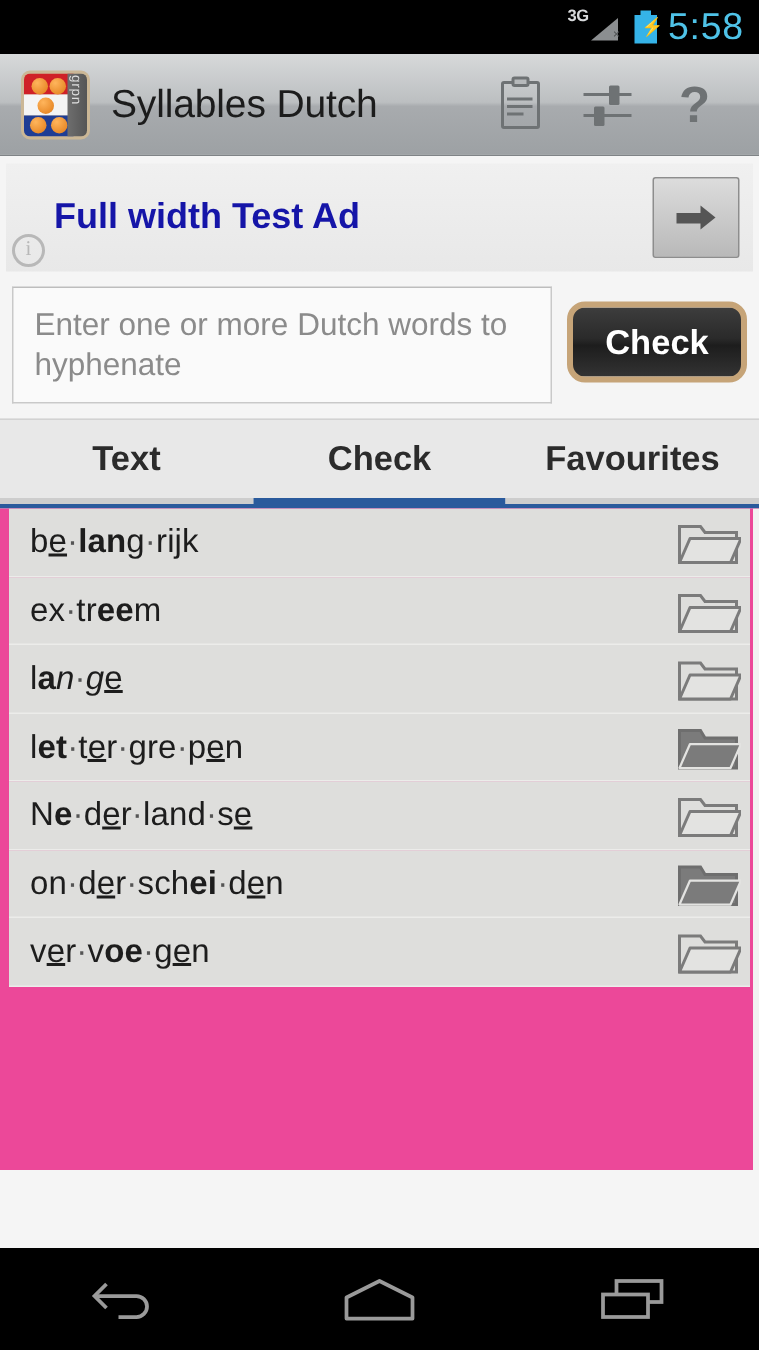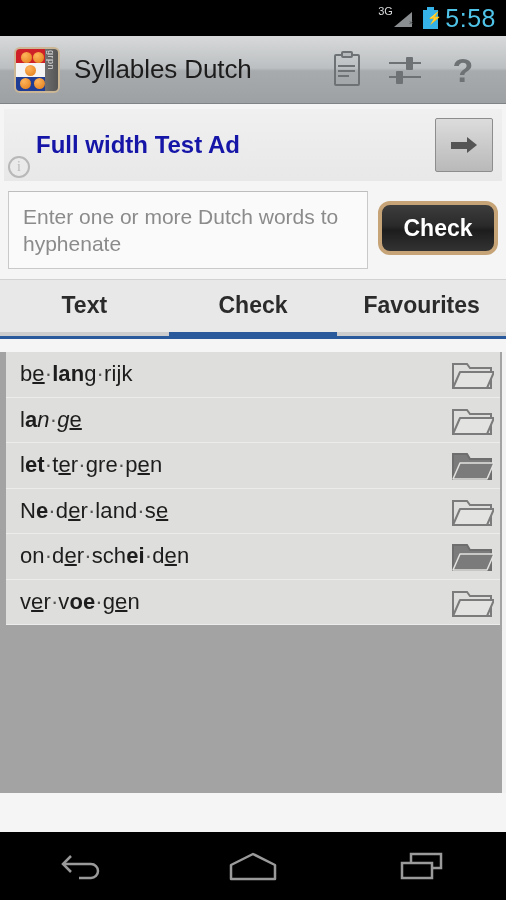--- a/index.html
+++ b/index.html
@@ -16,21 +16,21 @@
     height:36px; background:#000; display:flex; align-items:center;
     justify-content:flex-end; padding-right:10px; gap:7px;
   }
   .sig-wrap{ position:relative; width:24px; height:24px; }
   .sig-tri{
     position:absolute; left:2px; bottom:3px; width:0; height:0;
     border-left:18px solid transparent; border-bottom:15px solid #8b8e90;
   }
   .sig-3g{
     position:absolute; left:-14px; top:-1px; color:#d8dadc;
-    font-size:11px; font-weight:normal; letter-spacing:-.3px;
+    font-size:11px; font-weight:bold; letter-spacing:-.3px;
   }
   .sig-x{ position:absolute; right:3px; bottom:3px; font-size:8px; color:#4a4d4f; line-height:8px;}
   .batt{ position:relative; width:15px; height:22px; }
   .batt-cap{ position:absolute; left:4px; top:0; width:7px; height:3px; background:#35b3e8;}
   .batt-body{ position:absolute; left:0; top:3px; width:15px; height:19px; background:#35b3e8; }
   .batt-bolt{
     position:absolute; left:4px; top:5px; font-size:12px; line-height:12px;
     color:#fff; font-weight:bold;
   }
   .clock{ color:#4fc3e8; font-size:25px; letter-spacing:.5px; font-weight:400;}
@@ -127,21 +127,21 @@
   
   .tabs{ display:flex; background:#e8e8e8; border-top:1px solid #d2d2d2;font-weight:bold; }
   .tab{
     flex:1 1 0; text-align:center; font-size:23px; color:#2b2b2b;
     padding:12px 0 13px 0; border-bottom:4px solid #cdcdcd; position:relative;
   }
   .tab.sel{ border-bottom-color:#2a5a9c; }
   .tabs-rule{ height:3px; background:#2a5a9c; }
 
   
-  .listwrap{ background:#a3a3a3; padding:0 6px 0 6px; height:441px; overflow:hidden; position:relative;margin-top:13px;}
+  .listwrap{ background:#ec4899; padding:0 6px 0 6px; height:441px; overflow:hidden; position:relative;}
   .row{
     display:flex; align-items:center; height:45.5px;
     background:#dededc; border-bottom:1px solid #ececea; padding:0 6px 0 14px;
   }
   .word{ flex:1 1 auto; font-size:22px; color:#1d1d1d; letter-spacing:.1px; white-space:nowrap;}
   .word b{ font-weight:bold; }
   .word u{ text-decoration:underline; text-underline-offset:1px; }
   .word i{ font-style:italic; }
   .word .dot{ color:#555; }
   
@@ -245,20 +245,29 @@
         <div class="row">
           <div class="word">b<u>e</u><span class="dot">·</span><b>lan</b>g<span class="dot">·</span>rijk</div>
           <div class="folder">
             <svg width="44" height="34" viewBox="0 0 44 34">
               <path d="M3 7 L3 31 L41 31 L41 11 L20 11 L17 7 Z" fill="none" stroke="#7b7b7b" stroke-width="2"></path>
               <path d="M3 31 L10 15 L44 15 L37 31 Z" fill="#e3e3e1" stroke="#7b7b7b" stroke-width="2" stroke-linejoin="round"></path>
             </svg>
           </div>
         </div>
         <div class="row">
+          <div class="word">ex<span class="dot">·</span>tr<b>ee</b>m</div>
+          <div class="folder">
+            <svg width="44" height="34" viewBox="0 0 44 34">
+              <path d="M3 7 L3 31 L41 31 L41 11 L20 11 L17 7 Z" fill="none" stroke="#7b7b7b" stroke-width="2"></path>
+              <path d="M3 31 L10 15 L44 15 L37 31 Z" fill="#e3e3e1" stroke="#7b7b7b" stroke-width="2" stroke-linejoin="round"></path>
+            </svg>
+          </div>
+        </div>
+        <div class="row">
           <div class="word">l<b>a</b><i>n</i><span class="dot">·</span><i>g</i><u>e</u></div>
           <div class="folder">
             <svg width="44" height="34" viewBox="0 0 44 34">
               <path d="M3 7 L3 31 L41 31 L41 11 L20 11 L17 7 Z" fill="none" stroke="#7b7b7b" stroke-width="2"></path>
               <path d="M3 31 L10 15 L44 15 L37 31 Z" fill="#e3e3e1" stroke="#7b7b7b" stroke-width="2" stroke-linejoin="round"></path>
             </svg>
           </div>
         </div>
         <div class="row">
           <div class="word">l<b>et</b><span class="dot">·</span>t<u>e</u>r<span class="dot">·</span>gre<span class="dot">·</span>p<u>e</u>n</div>

